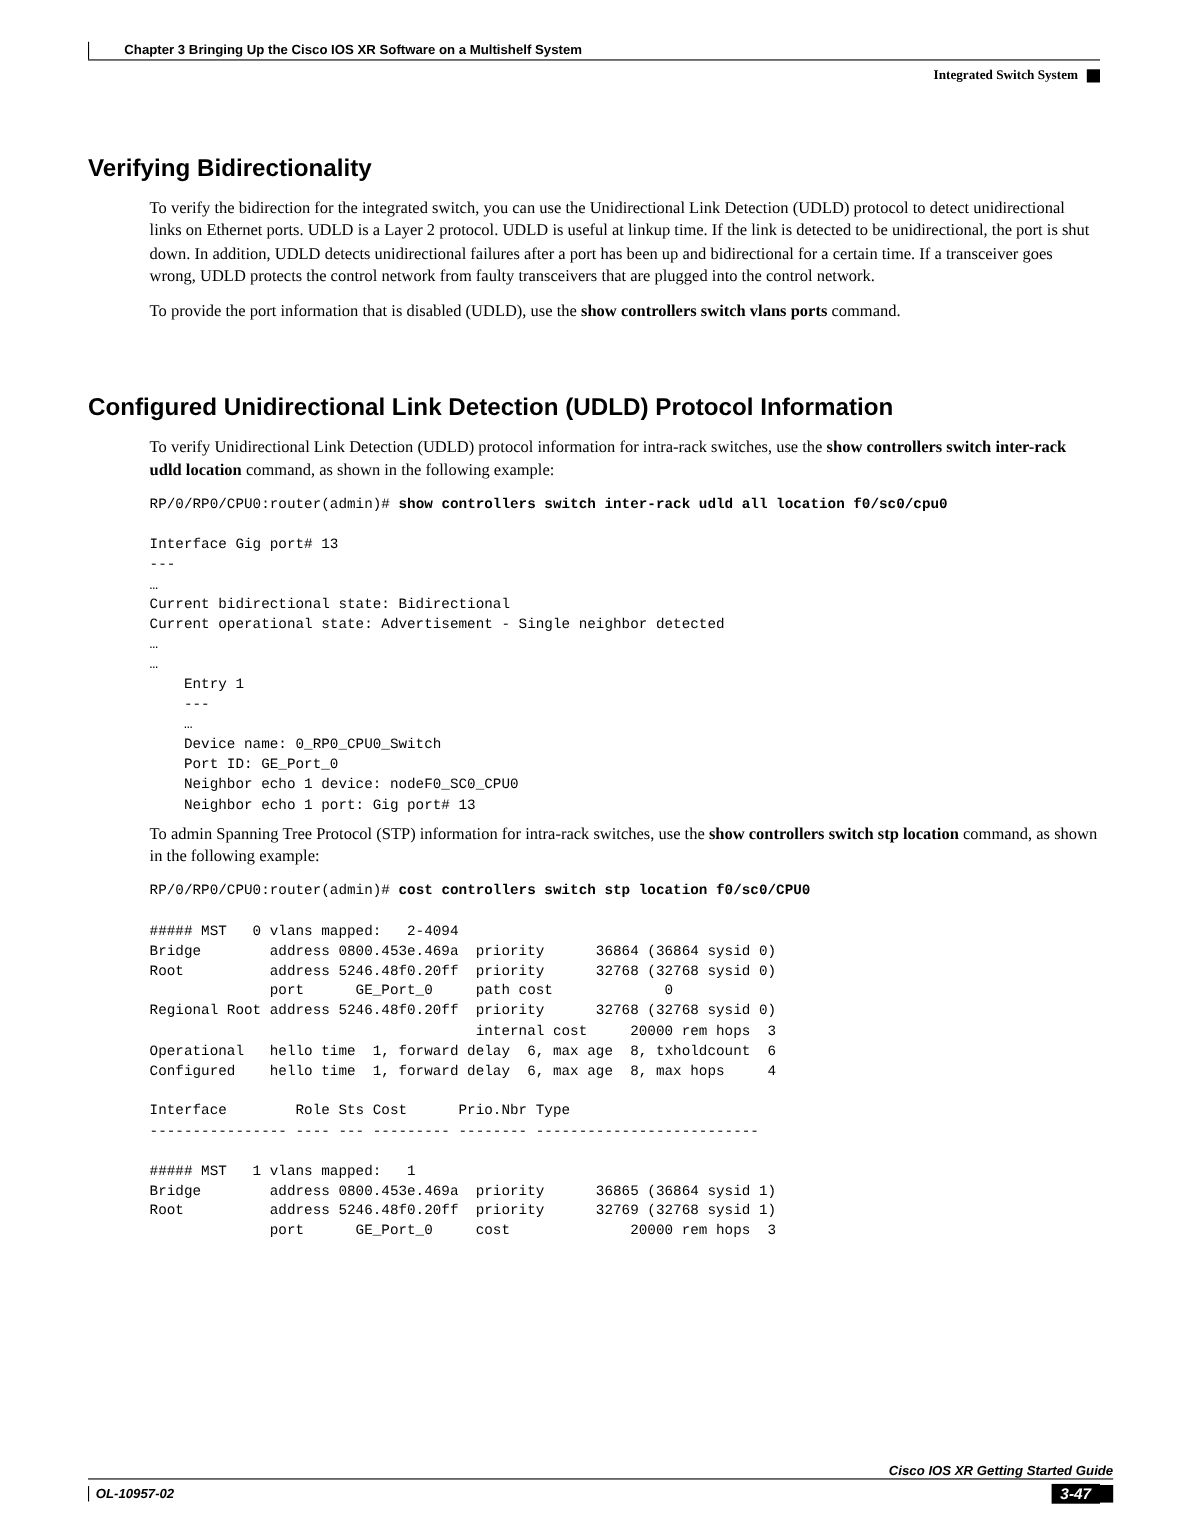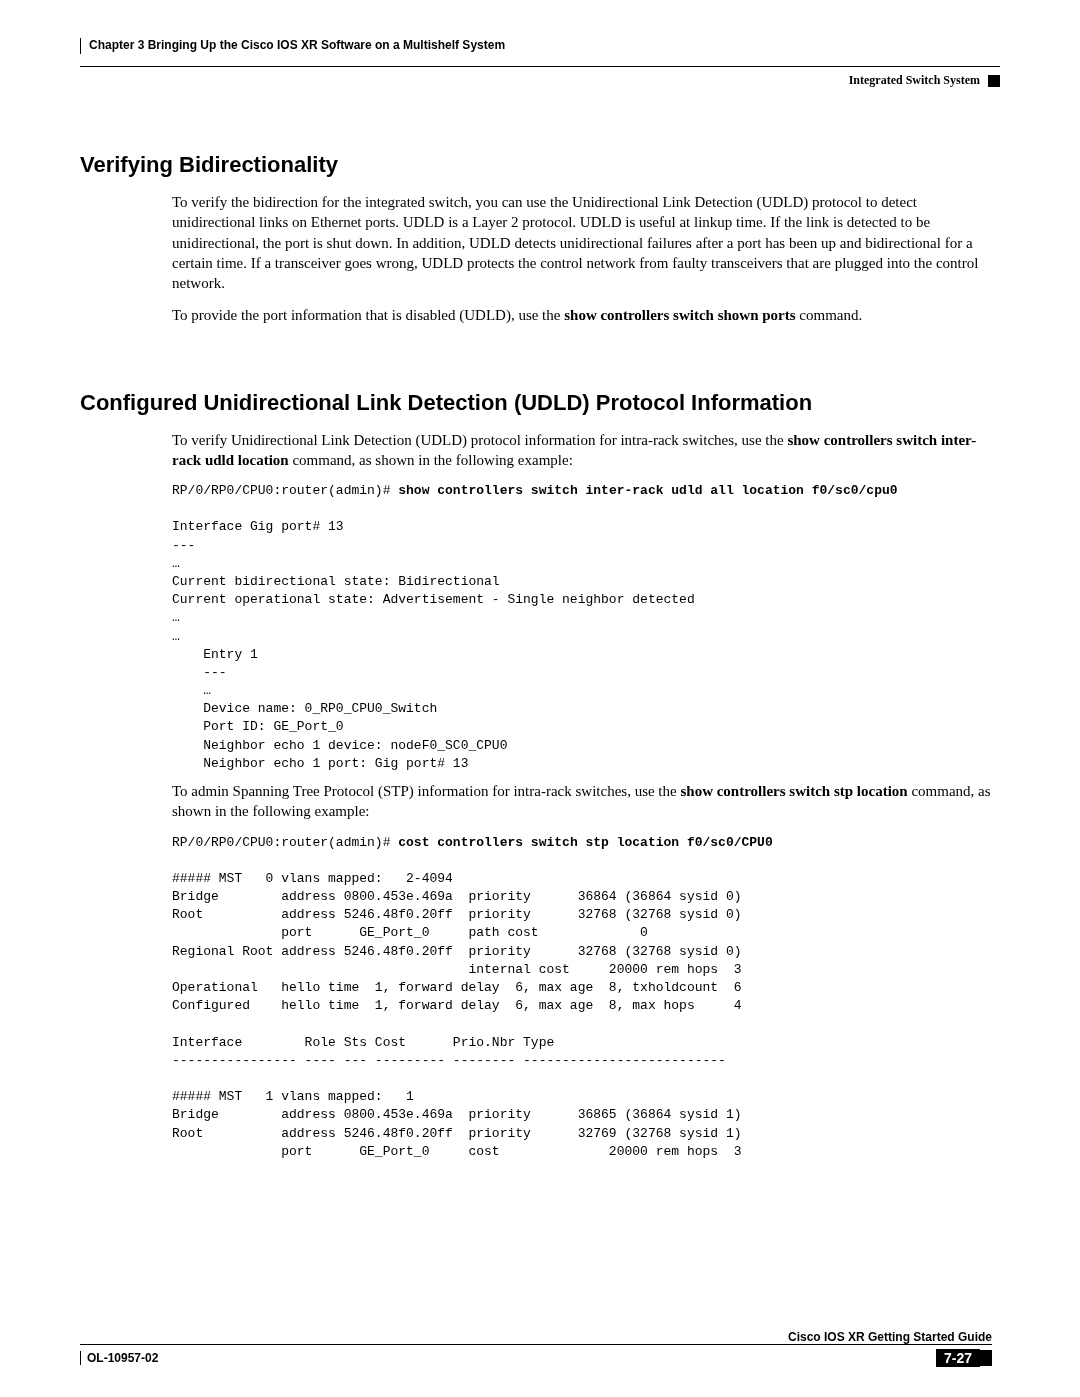--- a/index.html
+++ b/index.html
@@ -23,21 +23,22 @@
     margin-left: 0;
     margin-right: 0;
     height: 0;
   }
   .header-line {
     display: flex;
     font-family: Arial, Helvetica, sans-serif;
     font-weight: bold;
     font-size: 12px;
     margin-top: 8px;
-    margin-bottom: 12px;
+    margin-bottom: 0;
+    gap: 24px;
   }
   .header-right-row {
     display: flex;
     align-items: center;
     justify-content: flex-end;
     font-family: Liberation Serif, serif;
     font-weight: bold;
     font-size: 12px;
     margin-top: 6px;
     margin-bottom: 4px;
@@ -54,21 +55,21 @@
     margin-right: 8px;
   }
   h2.section {
     font-family: Arial, Helvetica, sans-serif;
     font-weight: bold;
     font-size: 22px;
     margin-top: 64px;
     margin-bottom: 14px;
   }
   .body-indent {
-    margin-left: 92px;
+    margin-left: 56px;
   }
   p {
     margin: 4px 0 12px 0;
     line-height: 1.35;
     font-size: 15px;
   }
   .bold {
     font-weight: bold;
   }
   pre.code {
@@ -76,21 +77,22 @@
     font-size: 13px;
     white-space: pre;
     margin: 8px 0 8px 0;
     line-height: 1.4;
   }
   pre.code .b { font-weight: bold; }
   .footer {
     position: absolute;
     bottom: 30px;
     left: 80px;
-    right: 88px;
+    right: 68px;
+    font-style: italic;
   }
   .footer-rule {
     border-top: 1px solid #000;
     height: 0;
     margin-bottom: 3px;
   }
   .footer-row1 {
     display: flex;
     font-family: Arial, Helvetica, sans-serif;
     font-weight: bold;
@@ -134,21 +136,21 @@
     <div class="header-right-row">
       <span>Integrated Switch System</span>
       <span class="block"></span>
     </div>
   </div>
 
   <h2 class="section">Verifying Bidirectionality</h2>
   <div class="body-indent">
     <p>To verify the bidirection for the integrated switch, you can use the Unidirectional Link Detection (UDLD) protocol to detect unidirectional links on Ethernet ports. UDLD is a Layer 2 protocol. UDLD is useful at linkup time. If the link is detected to be unidirectional, the port is shut down. In addition, UDLD detects unidirectional failures after a port has been up and bidirectional for a certain time. If a transceiver goes wrong, UDLD protects the control network from faulty transceivers that are plugged into the control network.</p>
     <p>
-      <span>To provide the port information that is disabled (UDLD), use the </span><span class="bold">show controllers switch shown ports</span><span> command.</span>
+      <span>To provide the port information that is disabled (UDLD), use the </span><span class="bold">show controllers switch vlans ports</span><span> command.</span>
     </p>
   </div>
 
   <h2 class="section">Configured Unidirectional Link Detection (UDLD) Protocol Information</h2>
   <div class="body-indent">
     <p>
       <span>To verify Unidirectional Link Detection (UDLD) protocol information for intra-rack switches, use the </span><span class="bold">show controllers switch inter-rack udld location</span><span> command, as shown in the following example:</span>
     </p>
     <pre class="code"><span>RP/0/RP0/CPU0:router(admin)# </span><span class="b">show controllers switch inter-rack udld all location f0/sc0/cpu0</span>
 
@@ -195,18 +197,18 @@
   <div class="footer">
     <div class="footer-row1">
       <span class="spacer"></span>
       <span>Cisco IOS XR Getting Started Guide</span>
     </div>
     <div class="footer-rule"></div>
     <div class="footer-row2">
       <span class="vbar"></span>
       <span>OL-10957-02</span>
       <span style="flex:1"></span>
-      <span class="page-badge">7-27</span>
+      <span class="page-badge">3-47</span>
       <span class="block" style="width:12px;height:16px;background:#000;margin-left:0;"></span>
     </div>
   </div>
 
 </div>
 
 </body></html>

